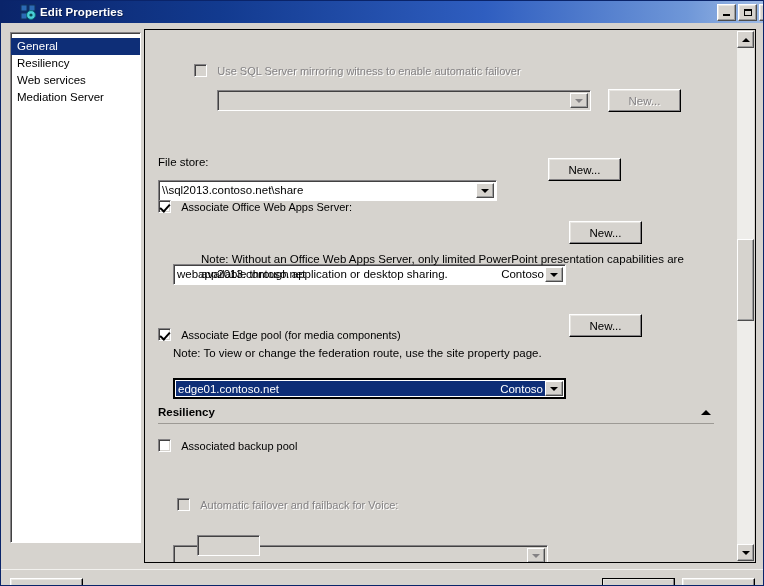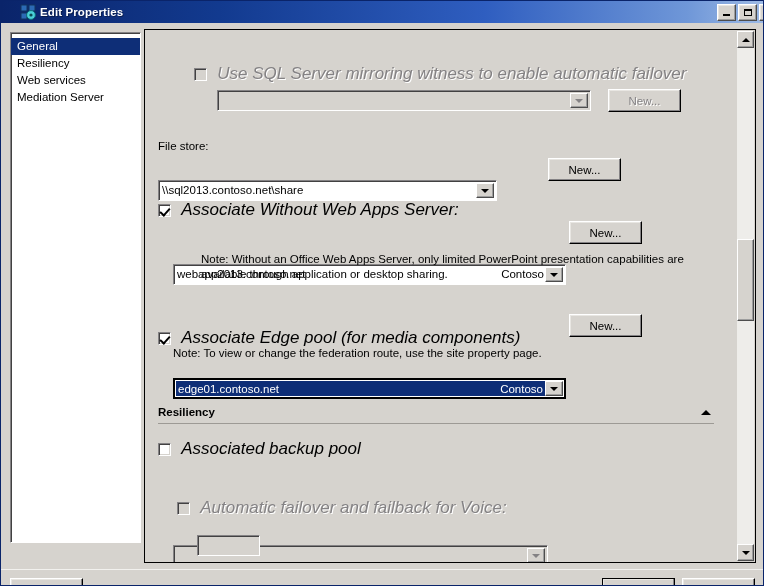--- a/index.html
+++ b/index.html
@@ -168,24 +168,23 @@
     left: 3px; top: 1px;
     width: 4px; height: 8px;
     border: solid #000000;
     border-width: 0 2px 2px 0;
     transform: rotate(42deg);
   }
   .cblabel {
     display: inline-block;
     vertical-align: middle;
     margin-left: 7px;
-    font-size: 17px;
+    font-size: 11px;
     color: #000;
     white-space: nowrap;
-    font-style: italic;
   }
   .cblabel.disabled { color: #848284; text-shadow: 1px 1px 0 #ffffff; }
 
   .fieldlabel {
     font-size: 11.5px;
     color: #000;
     white-space: nowrap;
   }
   .fieldlabel.disabled { color: #848284; text-shadow: 1px 1px 0 #ffffff; }
 
@@ -446,34 +445,34 @@
         <div class="row combo disabled" style="left:72px; top:60px; width:374px;">
           <span class="ctext"></span>
           <span class="arrowbtn">
               <i></i>
             </span>
         </div>
         <div class="row btn disabled" style="left:463px; top:59px; width:73px;">
           <span>New...</span>
         </div>
 
-        <div class="row fieldlabel" style="left:13px; top:110px;">File store:</div>
+        <div class="row fieldlabel" style="left:13px; top:126px;">File store:</div>
         <div class="row combo" style="left:13px; top:129px; width:339px;">
           <span class="ctext">\\sql2013.contoso.net\share</span>
           <span class="arrowbtn">
               <i></i>
             </span>
         </div>
         <div class="row btn" style="left:403px; top:128px; width:73px;">
           <span>New...</span>
         </div>
 
         <div class="row" style="left:13px; top:170px;">
           <span class="cbox checked"></span>
-          <span class="cblabel">Associate Without Web Apps Server:</span>
+          <span class="cblabel">Associate Office Web Apps Server:</span>
         </div>
         <div class="row combo" style="left:28px; top:192px; width:393px;">
           <span class="ctext">webapp2013.contoso.net</span>
           <span class="ctext-right">Contoso</span>
           <span class="arrowbtn">
               <i></i>
             </span>
         </div>
         <div class="row btn" style="left:424px; top:191px; width:73px;">
           <span>New...</span>

